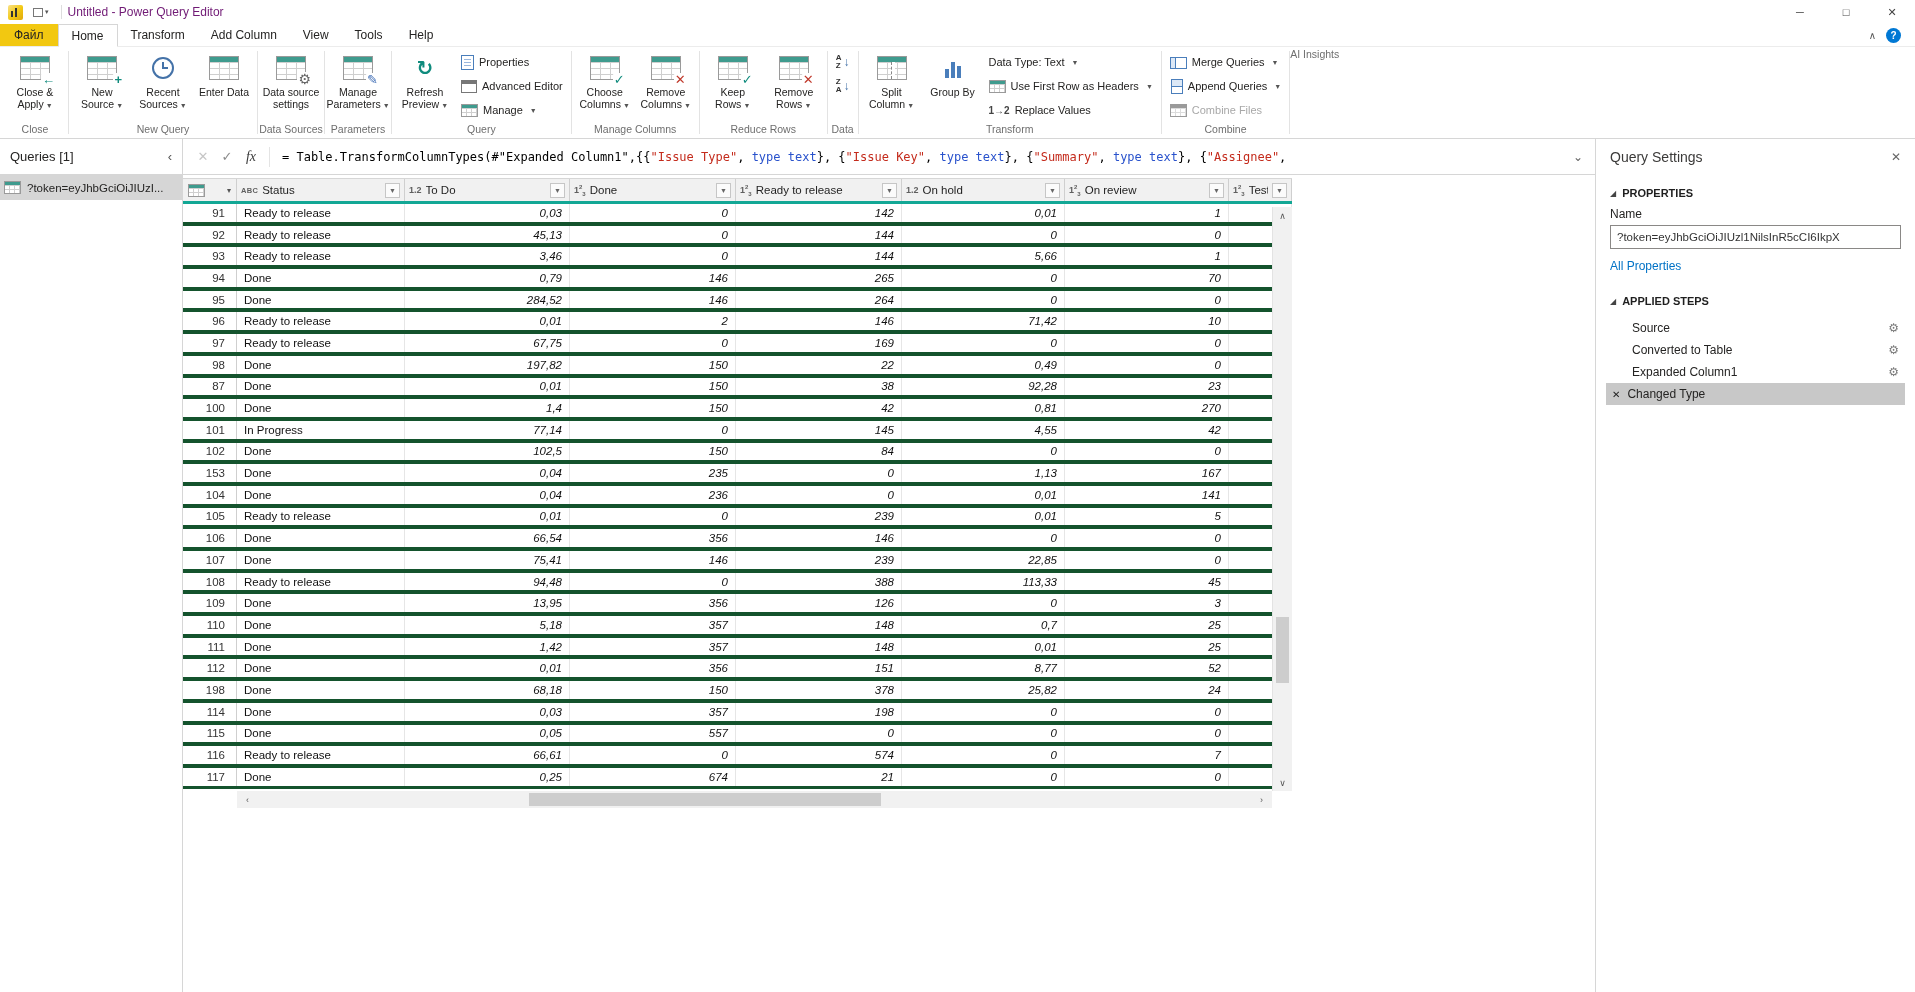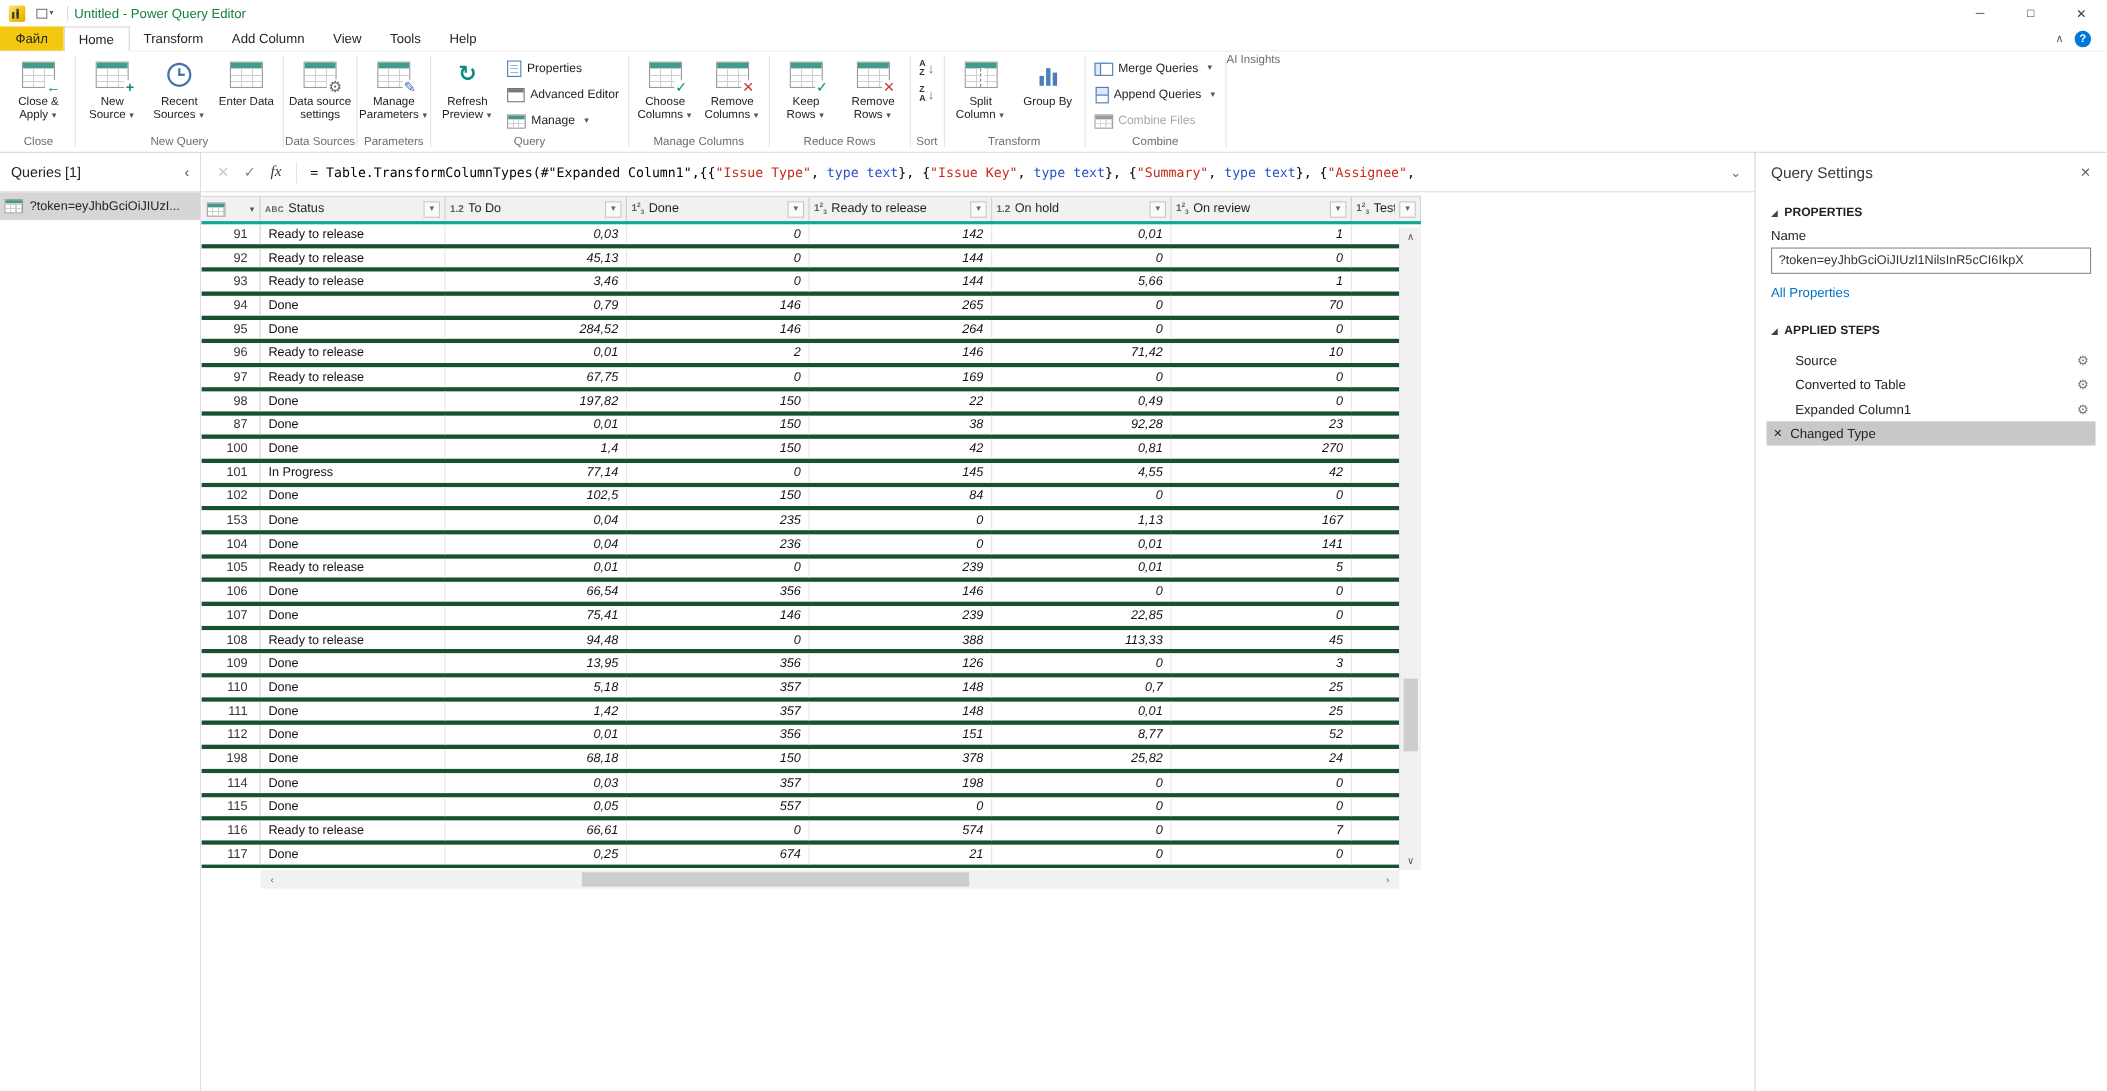--- a/index.html
+++ b/index.html
@@ -19,21 +19,21 @@
   .window{width:1915px;height:992px;display:flex;flex-direction:column;background:#fff;}
 
   
   .titlebar{height:24px;display:flex;align-items:center;background:#fff;flex:0 0 auto;}
   .appicon{width:15px;height:15px;margin:0 4px 0 8px;background:linear-gradient(135deg,#f9e187 0%,var(--yellow) 55%,#e0a80d 100%);border-radius:2px;position:relative;}
   .appicon::after{content:"";position:absolute;left:3px;bottom:3px;width:2px;height:6px;background:#333;box-shadow:4px 0 0 #333,4px -3px 0 #333;}
   .qat{display:flex;align-items:center;gap:2px;padding:0 6px;color:#555;}
   .qat .sq{width:10px;height:9px;border:1px solid #777;display:inline-block;}
   .qat .cv{font-size:7px;}
   .tdiv{width:1px;height:14px;background:#ddd;margin:0 6px;}
-  .title{font-size:12px;color:#15803d;}
+  .title{font-size:12px;color:#701a75;}
   .spacer{flex:1;}
   .winbtn{width:46px;height:24px;display:flex;align-items:center;justify-content:center;font-size:11px;color:#444;cursor:default;}
 
   
   .menubar{height:23px;display:flex;align-items:stretch;background:#fff;border-bottom:1px solid #ececec;flex:0 0 auto;}
   .filetab{background:var(--yellow);color:#252423;padding:0 14px;display:flex;align-items:center;font-size:12px;}
   .mtab{padding:0 13px;display:flex;align-items:center;font-size:12px;color:#252423;}
   .mtab.active{border:1px solid var(--border);border-bottom:1px solid #fff;margin-bottom:-1px;background:#fff;}
   .mb-right{display:flex;align-items:center;gap:10px;padding-right:14px;}
   .rib-collapse{color:#555;font-size:10px;}
@@ -365,37 +365,52 @@
             <span class="sortico">
                 <span class="ltrs">
                   <span>Z</span>
                   <span>A</span>
                 </span>
                 <span class="arr">↓</span>
               </span>
           </div>
         </div>
       </div>
-      <div class="rglabel">Sort</div>
+      <div class="rglabel">Data</div>
     </div>
     <div class="rdiv"></div>
 
     <div class="rgroup">
       <div class="rrow">
         <div class="rbtn-lg">
           <span class="ic32">
               <span class="tico split-gap"></span>
             </span>
           <span class="rlab"><span>Split Column</span><span class="caret">▼</span></span>
         </div>
         <div class="rbtn-lg">
           <span class="ic32">
               <span class="bars"></span>
             </span>
           <span class="rlab"><span>Group By</span></span>
+        </div>
+        <div class="rstack">
+          <div class="rbtn-sm">
+            <span>Data Type: Text</span>
+              <span class="caret">▼</span>
+          </div>
+          <div class="rbtn-sm">
+            <span class="tico sm"></span>
+            <span>Use First Row as Headers</span>
+              <span class="caret">▼</span>
+          </div>
+          <div class="rbtn-sm">
+            <span class="rvico">1→2</span>
+            <span>Replace Values</span>
+          </div>
         </div>
       </div>
       <div class="rglabel">Transform</div>
     </div>
     <div class="rdiv"></div>
 
     <div class="rgroup">
       <div class="rrow">
         <div class="rstack">
           <div class="rbtn-sm">

